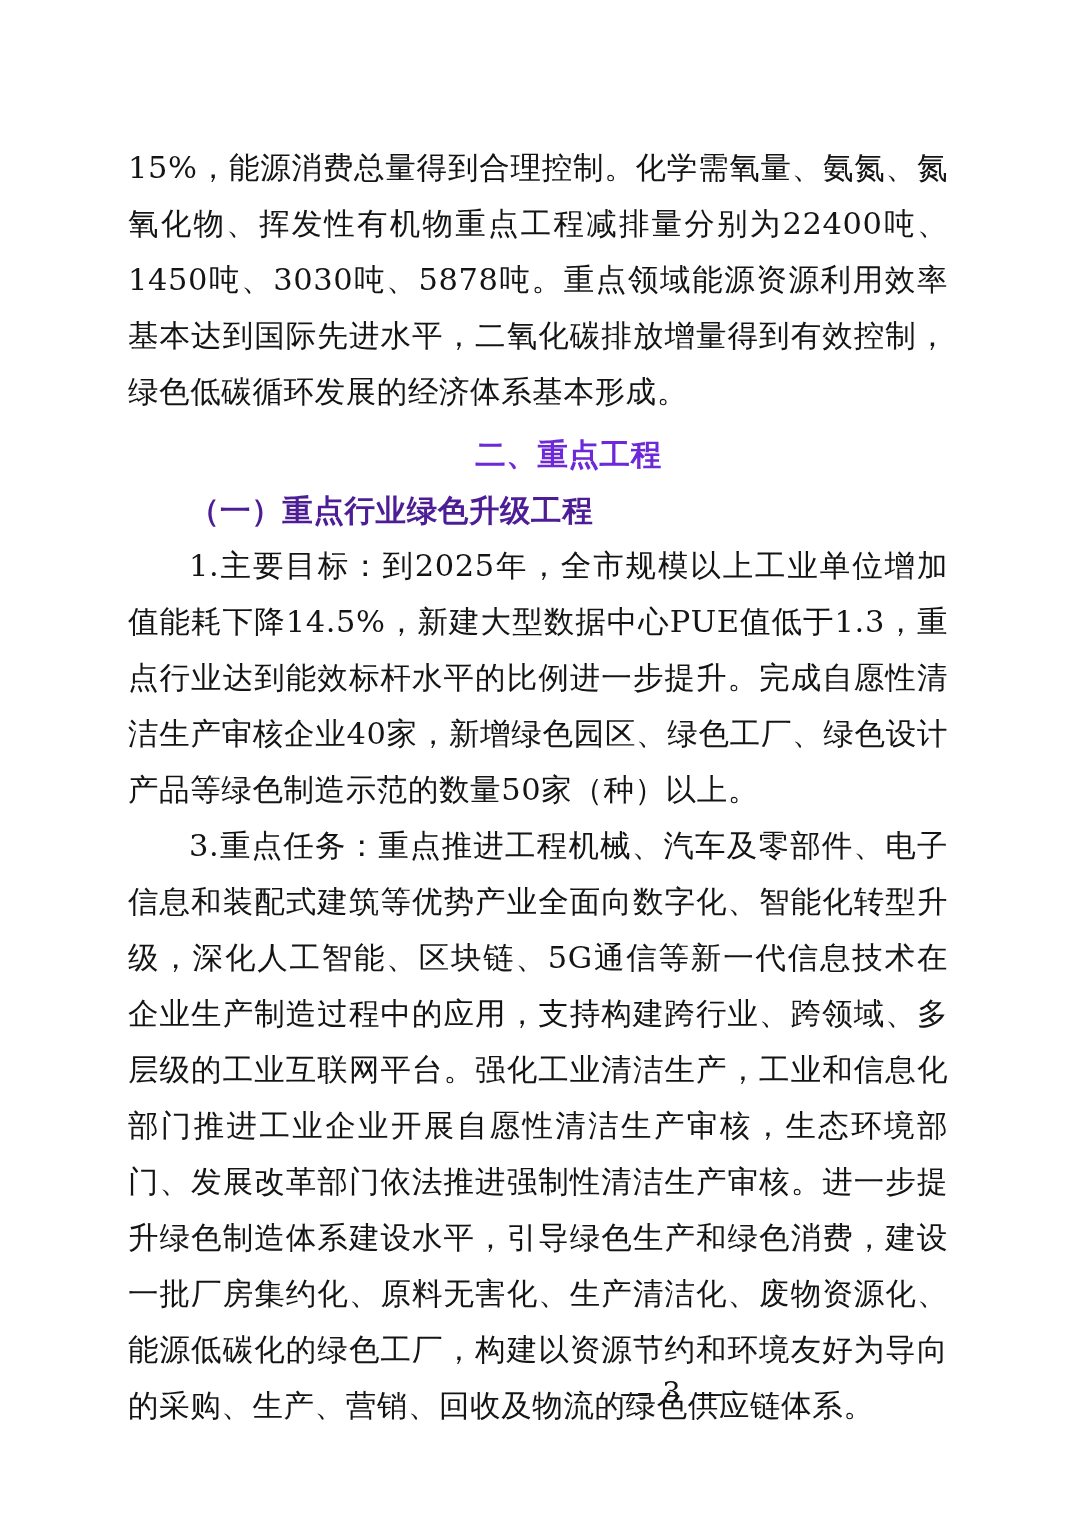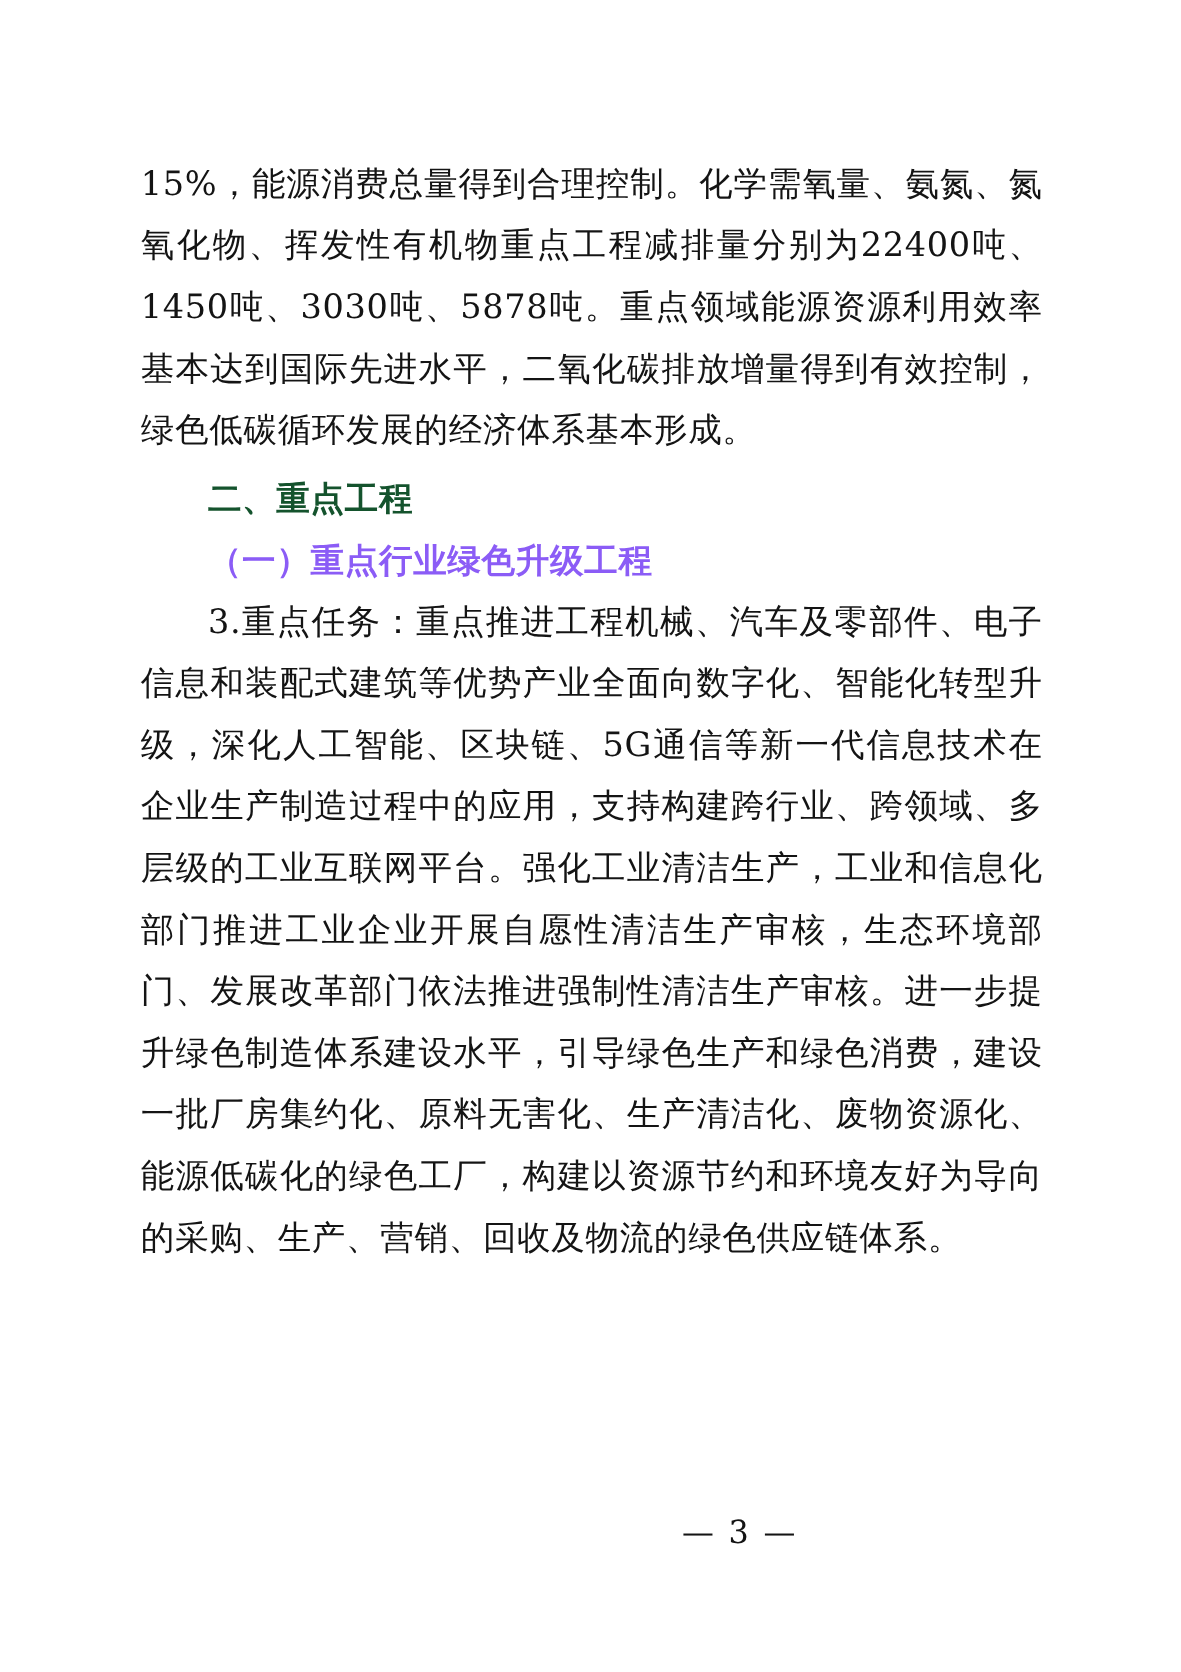--- a/index.html
+++ b/index.html
@@ -41,29 +41,30 @@
   .para.indent {
     text-indent: 61px;
   }
   .heading {
     font-size: 30.5px;
     line-height: 56px;
     letter-spacing: 0.6px;
     margin: 0;
     font-weight: bold;
     text-indent: 61px;
-    color: #14532d;
+    color: #6d28d9;
+    text-align: center;
   }
   .subheading {
     font-size: 30.5px;
     line-height: 56px;
     letter-spacing: 0.6px;
     margin: 0;
     text-indent: 61px;
-    color: #8b5cf6;
+    color: #4c1d95;
   }
   .block-gap {
     height: 6px;
   }
   .footer {
     position: absolute;
     right: 128px;
     bottom: 110px;
     font-size: 29px;
     letter-spacing: 2px;
@@ -78,19 +79,20 @@
   <div class="content">
 
     <p class="para">15%，能源消费总量得到合理控制。化学需氧量、氨氮、氮氧化物、挥发性有机物重点工程减排量分别为22400吨、1450吨、3030吨、5878吨。重点领域能源资源利用效率基本达到国际先进水平，二氧化碳排放增量得到有效控制，绿色低碳循环发展的经济体系基本形成。</p>
 
     <div class="block-gap"></div>
 
     <h2 class="heading">二、重点工程</h2>
 
     <h3 class="subheading">（一）重点行业绿色升级工程</h3>
 
+    <p class="para indent">1.主要目标：到2025年，全市规模以上工业单位增加值能耗下降14.5%，新建大型数据中心PUE值低于1.3，重点行业达到能效标杆水平的比例进一步提升。完成自愿性清洁生产审核企业40家，新增绿色园区、绿色工厂、绿色设计产品等绿色制造示范的数量50家（种）以上。</p>
 
     <p class="para indent">3.重点任务：重点推进工程机械、汽车及零部件、电子信息和装配式建筑等优势产业全面向数字化、智能化转型升级，深化人工智能、区块链、5G通信等新一代信息技术在企业生产制造过程中的应用，支持构建跨行业、跨领域、多层级的工业互联网平台。强化工业清洁生产，工业和信息化部门推进工业企业开展自愿性清洁生产审核，生态环境部门、发展改革部门依法推进强制性清洁生产审核。进一步提升绿色制造体系建设水平，引导绿色生产和绿色消费，建设一批厂房集约化、原料无害化、生产清洁化、废物资源化、能源低碳化的绿色工厂，构建以资源节约和环境友好为导向的采购、生产、营销、回收及物流的绿色供应链体系。</p>
 
   </div>
 
   <div class="footer">— 3 —</div>
 </div>
 
 </body></html>

